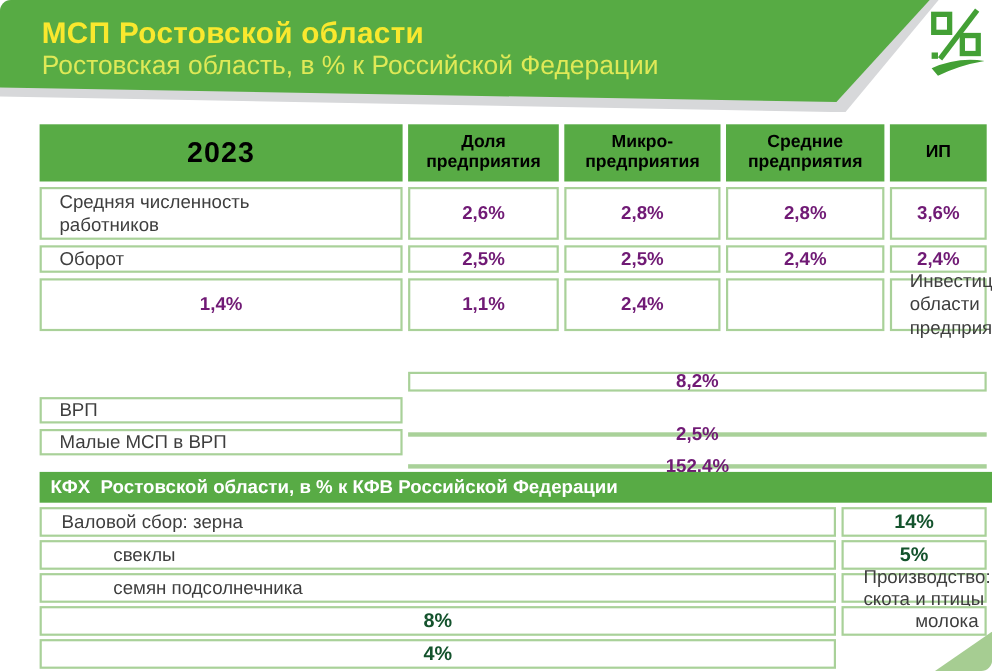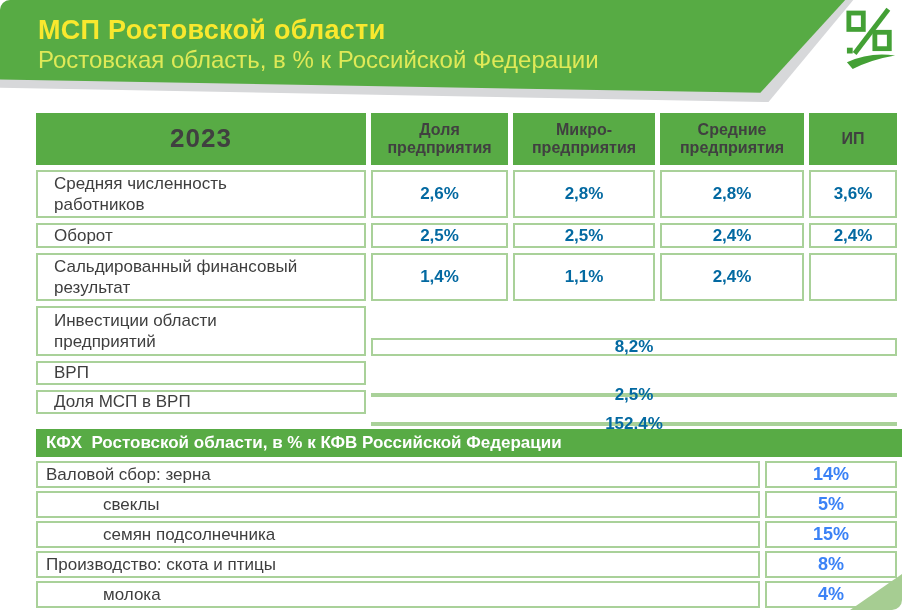--- a/index.html
+++ b/index.html
@@ -12,39 +12,39 @@
   .banner-shadow { position:absolute; inset:0; background:#d7d8da; clip-path:polygon(0 0, 94.6% 0, 85.2% 100%, 0 86%); }
   .banner-green  { position:absolute; inset:0; background:#57ab44; clip-path:polygon(0 0, 93.7% 0, 84.3% 91%, 0 78%); }
   .banner-title    { position:absolute; left:38px; top:15px; font-size:27px; font-weight:bold; color:#f9e82e; letter-spacing:.3px; }
   .banner-subtitle { position:absolute; left:38px; top:46px; font-size:24px; color:#dfe957; }
   .logo { position:absolute; left:845px; top:7px; width:52px; height:66px; }
 
   
   .msp-table { position:absolute; left:36px; top:113px; width:861px; display:grid;
                grid-template-columns:330px 137px 142px 144px 88px;
                grid-template-rows:52px 48px 25px 48px 50px 24px 24px; gap:5px; }
-  .th { background:#58ab45; color:#404040; font-weight:bold; font-size:16px; line-height:1.15;
+  .th { background:#58ab45; color:#000000; font-weight:bold; font-size:16px; line-height:1.15;
         display:flex; align-items:center; justify-content:center; text-align:center; white-space:pre-line; }
   .th.year { font-size:26px; letter-spacing:1px; }
   .cell { border:2px solid #a9d199; background:#ffffff; }
   .label { display:flex; align-items:center; padding-left:16px; font-size:17px; color:#3e3e3e;
            white-space:pre-line; line-height:1.25; }
-  .val { display:flex; align-items:center; justify-content:center; font-weight:bold; font-size:17px; color:#0369a1; }
+  .val { display:flex; align-items:center; justify-content:center; font-weight:bold; font-size:17px; color:#701a75; }
   .merged { grid-column:2 / 6;margin-top:32px; }
 
   
   .kfh-bar { position:absolute; left:36px; top:429px; width:892px; height:28px; background:#58ab45;
              color:#ffffff; font-weight:bold; font-size:17px; line-height:28px; padding-left:10px; white-space:pre; }
   .kfh-table { position:absolute; left:36px; top:461px; width:861px; display:grid;
                grid-template-columns:724px 132px; grid-auto-rows:27px; gap:3px 5px; }
-  .klabel { border:2px solid #a9d199; background:#fff; display:flex; align-items:center; padding-left:8px;
+  .klabel { border:2px solid #a9d199; background:#fff; display:flex; align-items:center; padding-left:18px;
             font-size:17px; color:#3e3e3e; }
   .klabel.indent { padding-left:65px; }
   .kval { border:2px solid #a9d199; background:#fff; display:flex; align-items:center; justify-content:center;
-          font-weight:bold; font-size:18px; color:#3b82f6; }
+          font-weight:bold; font-size:18px; color:#14532d; }
 
   .corner-triangle { position:absolute; right:0; bottom:0; width:52px; height:36px; background:#a6cd92;
                      clip-path:polygon(100% 0, 0 100%, 100% 100%); }
 </style>
 </head>
 <body>
 
 <div class="slide">
 
   <div class="banner">
@@ -81,49 +81,46 @@
     <div class="cell val">2,8%</div>
     <div class="cell val">2,8%</div>
     <div class="cell val">3,6%</div>
 
     <div class="cell label">Оборот</div>
     <div class="cell val">2,5%</div>
     <div class="cell val">2,5%</div>
     <div class="cell val">2,4%</div>
     <div class="cell val">2,4%</div>
 
-    <div class="cell label">Сальдированный финансовый
-результат</div>
     <div class="cell val">1,4%</div>
     <div class="cell val">1,1%</div>
     <div class="cell val">2,4%</div>
     <div class="cell val"></div>
 
     <div class="cell label">Инвестиции области
 предприятий</div>
     <div class="cell val merged">8,2%</div>
 
     <div class="cell label">ВРП</div>
     <div class="cell val merged">2,5%</div>
 
-    <div class="cell label">Доля МСП в ВРП</div>
+    <div class="cell label">Малые МСП в ВРП</div>
     <div class="cell val merged">152,4%</div>
   </div>
 
   <div class="kfh-bar">КФХ  Ростовской области, в % к КФВ Российской Федерации</div>
 
   <div class="kfh-table">
     <div class="klabel">Валовой сбор: зерна</div>
     <div class="kval">14%</div>
 
     <div class="klabel indent">свеклы</div>
     <div class="kval">5%</div>
 
     <div class="klabel indent">семян подсолнечника</div>
-    <div class="kval">15%</div>
 
     <div class="klabel">Производство: скота и птицы</div>
     <div class="kval">8%</div>
 
     <div class="klabel indent">молока</div>
     <div class="kval">4%</div>
   </div>
 
   <div class="corner-triangle"></div>
 </div>

